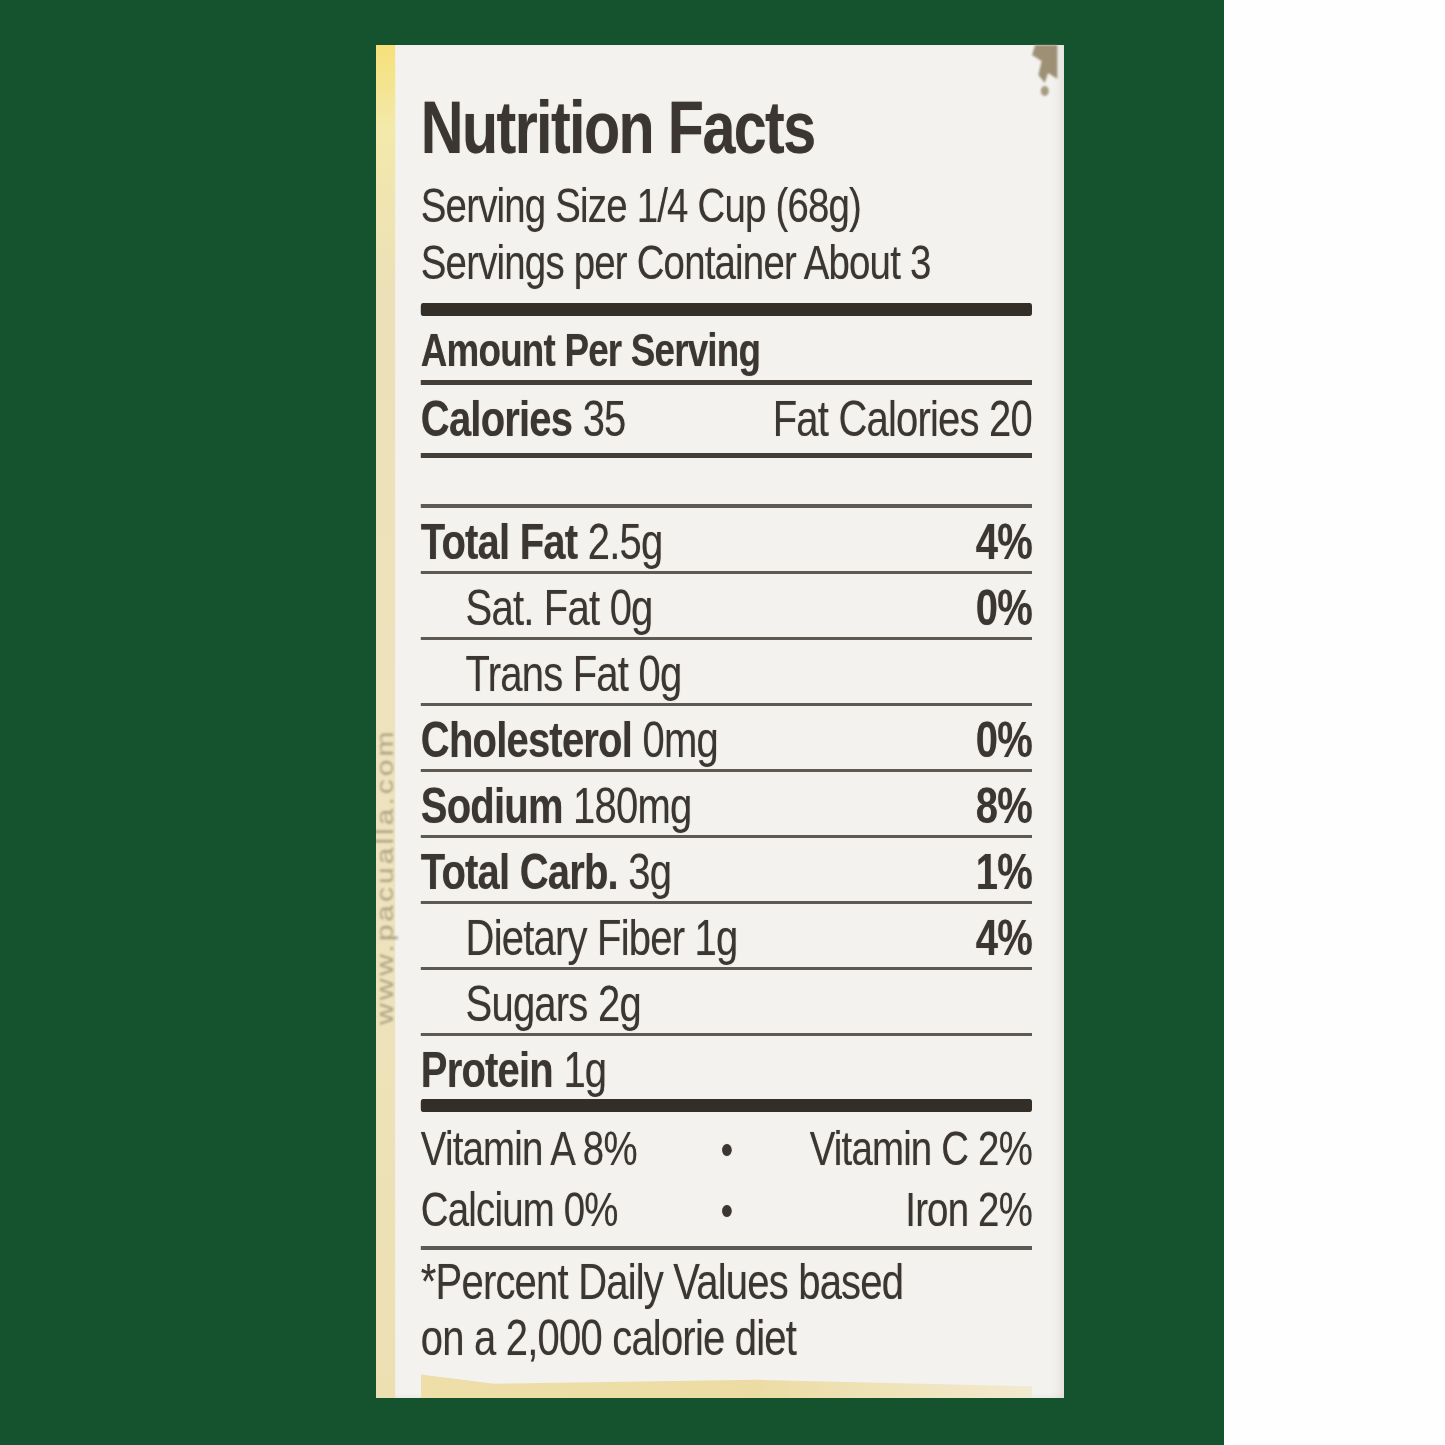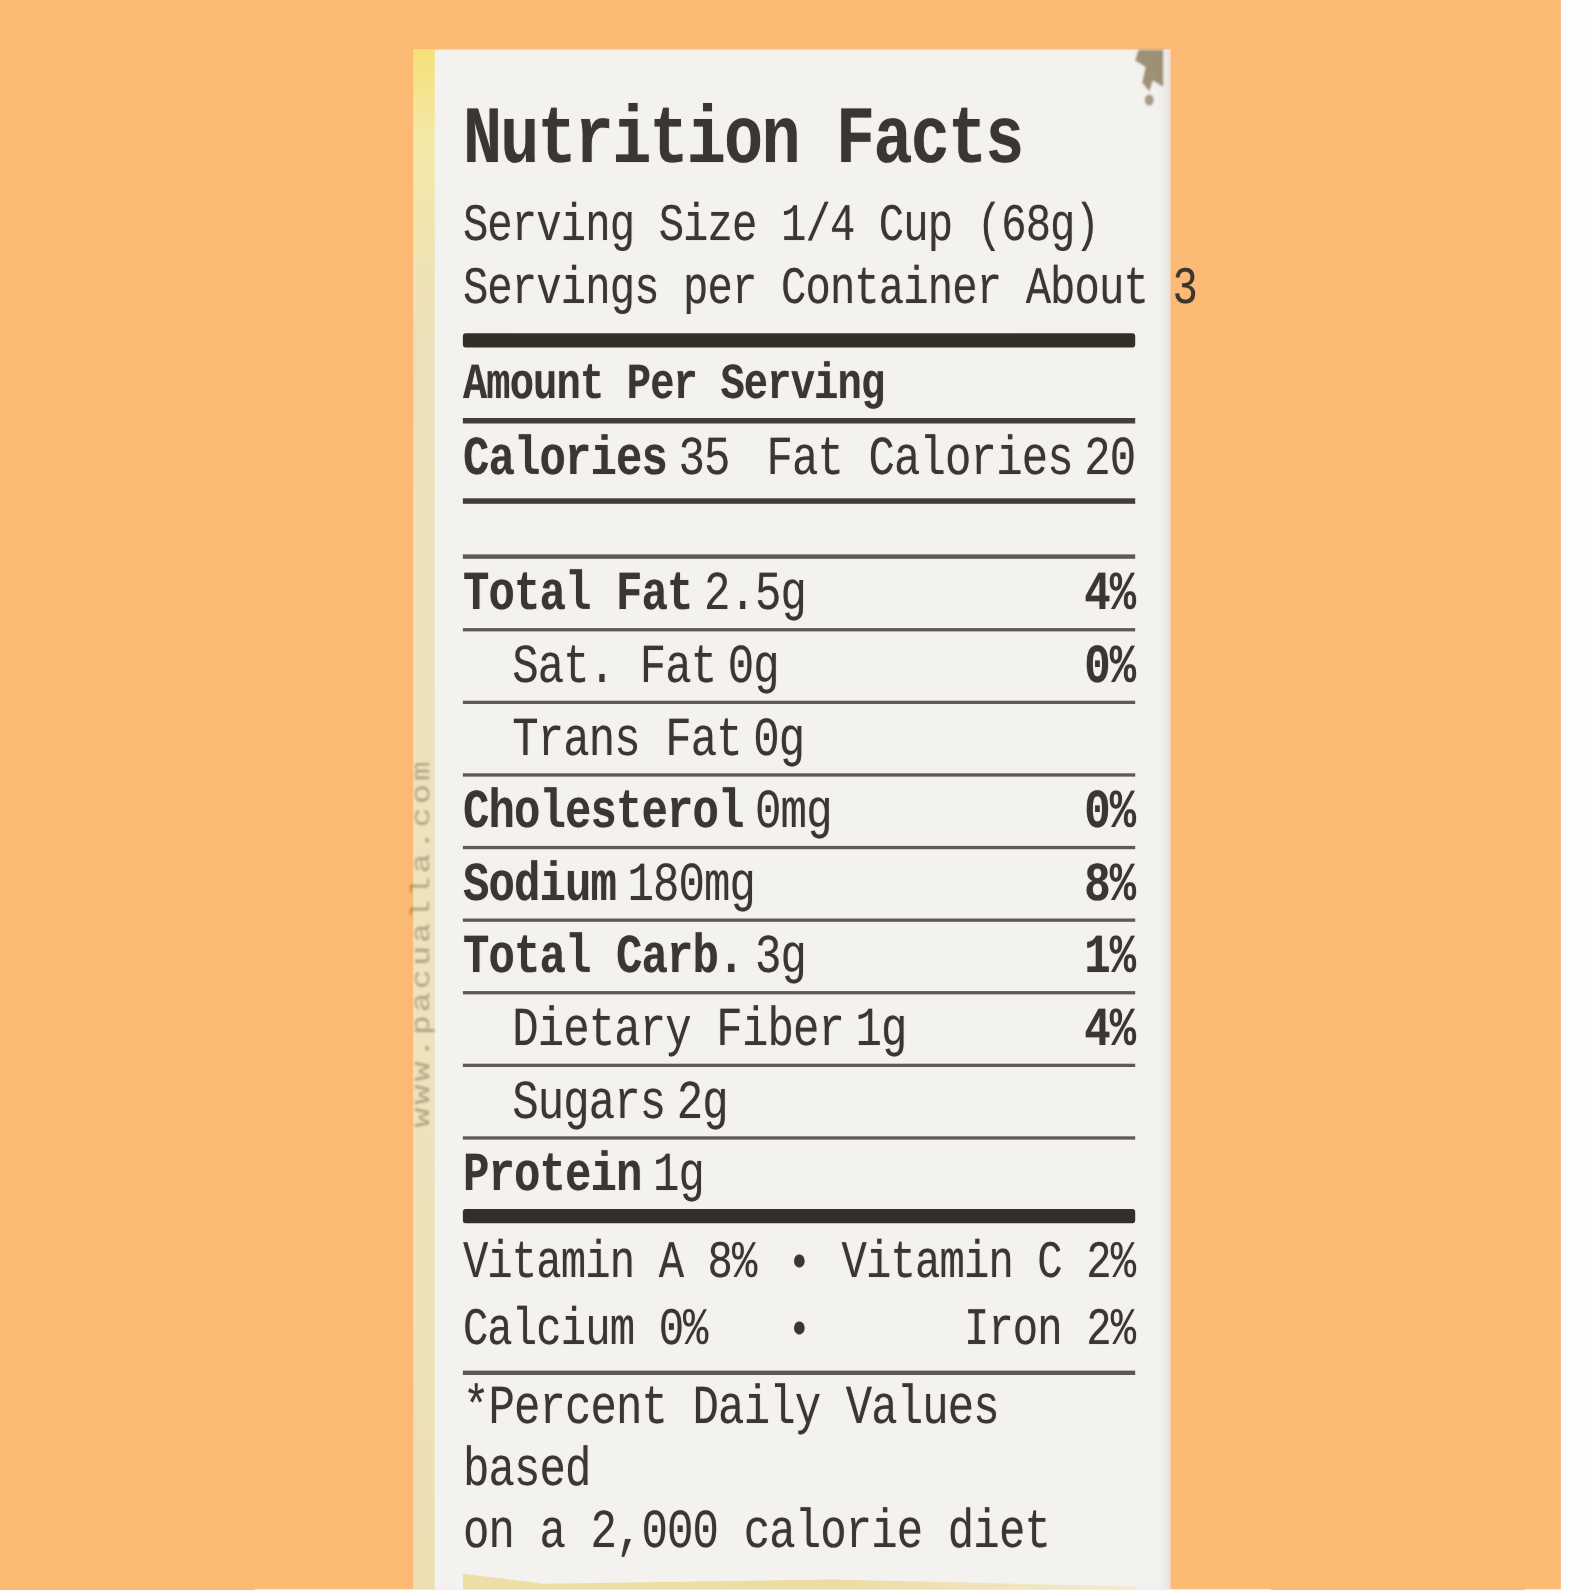--- a/index.html
+++ b/index.html
@@ -1,19 +1,19 @@
 <!DOCTYPE html>
 <html><head>
 <meta charset="utf-8">
 <style>
   html,body{margin:0;padding:0;background:#fefefe;}
   #canvas{
-    position:relative;width:1419px;height:1445px;overflow:hidden;
-    background:#fdba74;
-    font-family:Liberation Mono, monospace;
+    position:relative;width:1224px;height:1445px;overflow:hidden;
+    background:#14532d;
+    font-family:Liberation Sans, sans-serif;
     color:#3b3631;
   }
   
   .label{
     position:absolute;left:376px;top:45px;width:860px;
     transform:scaleX(0.8);transform-origin:0 0;
     background:#f3f2ef;
     box-shadow:inset -10px 0 14px -8px rgba(0,0,0,.10),
                inset 12px 0 14px -10px rgba(0,0,0,.06),
                inset 0 -6px 8px -6px rgba(0,0,0,.05);

